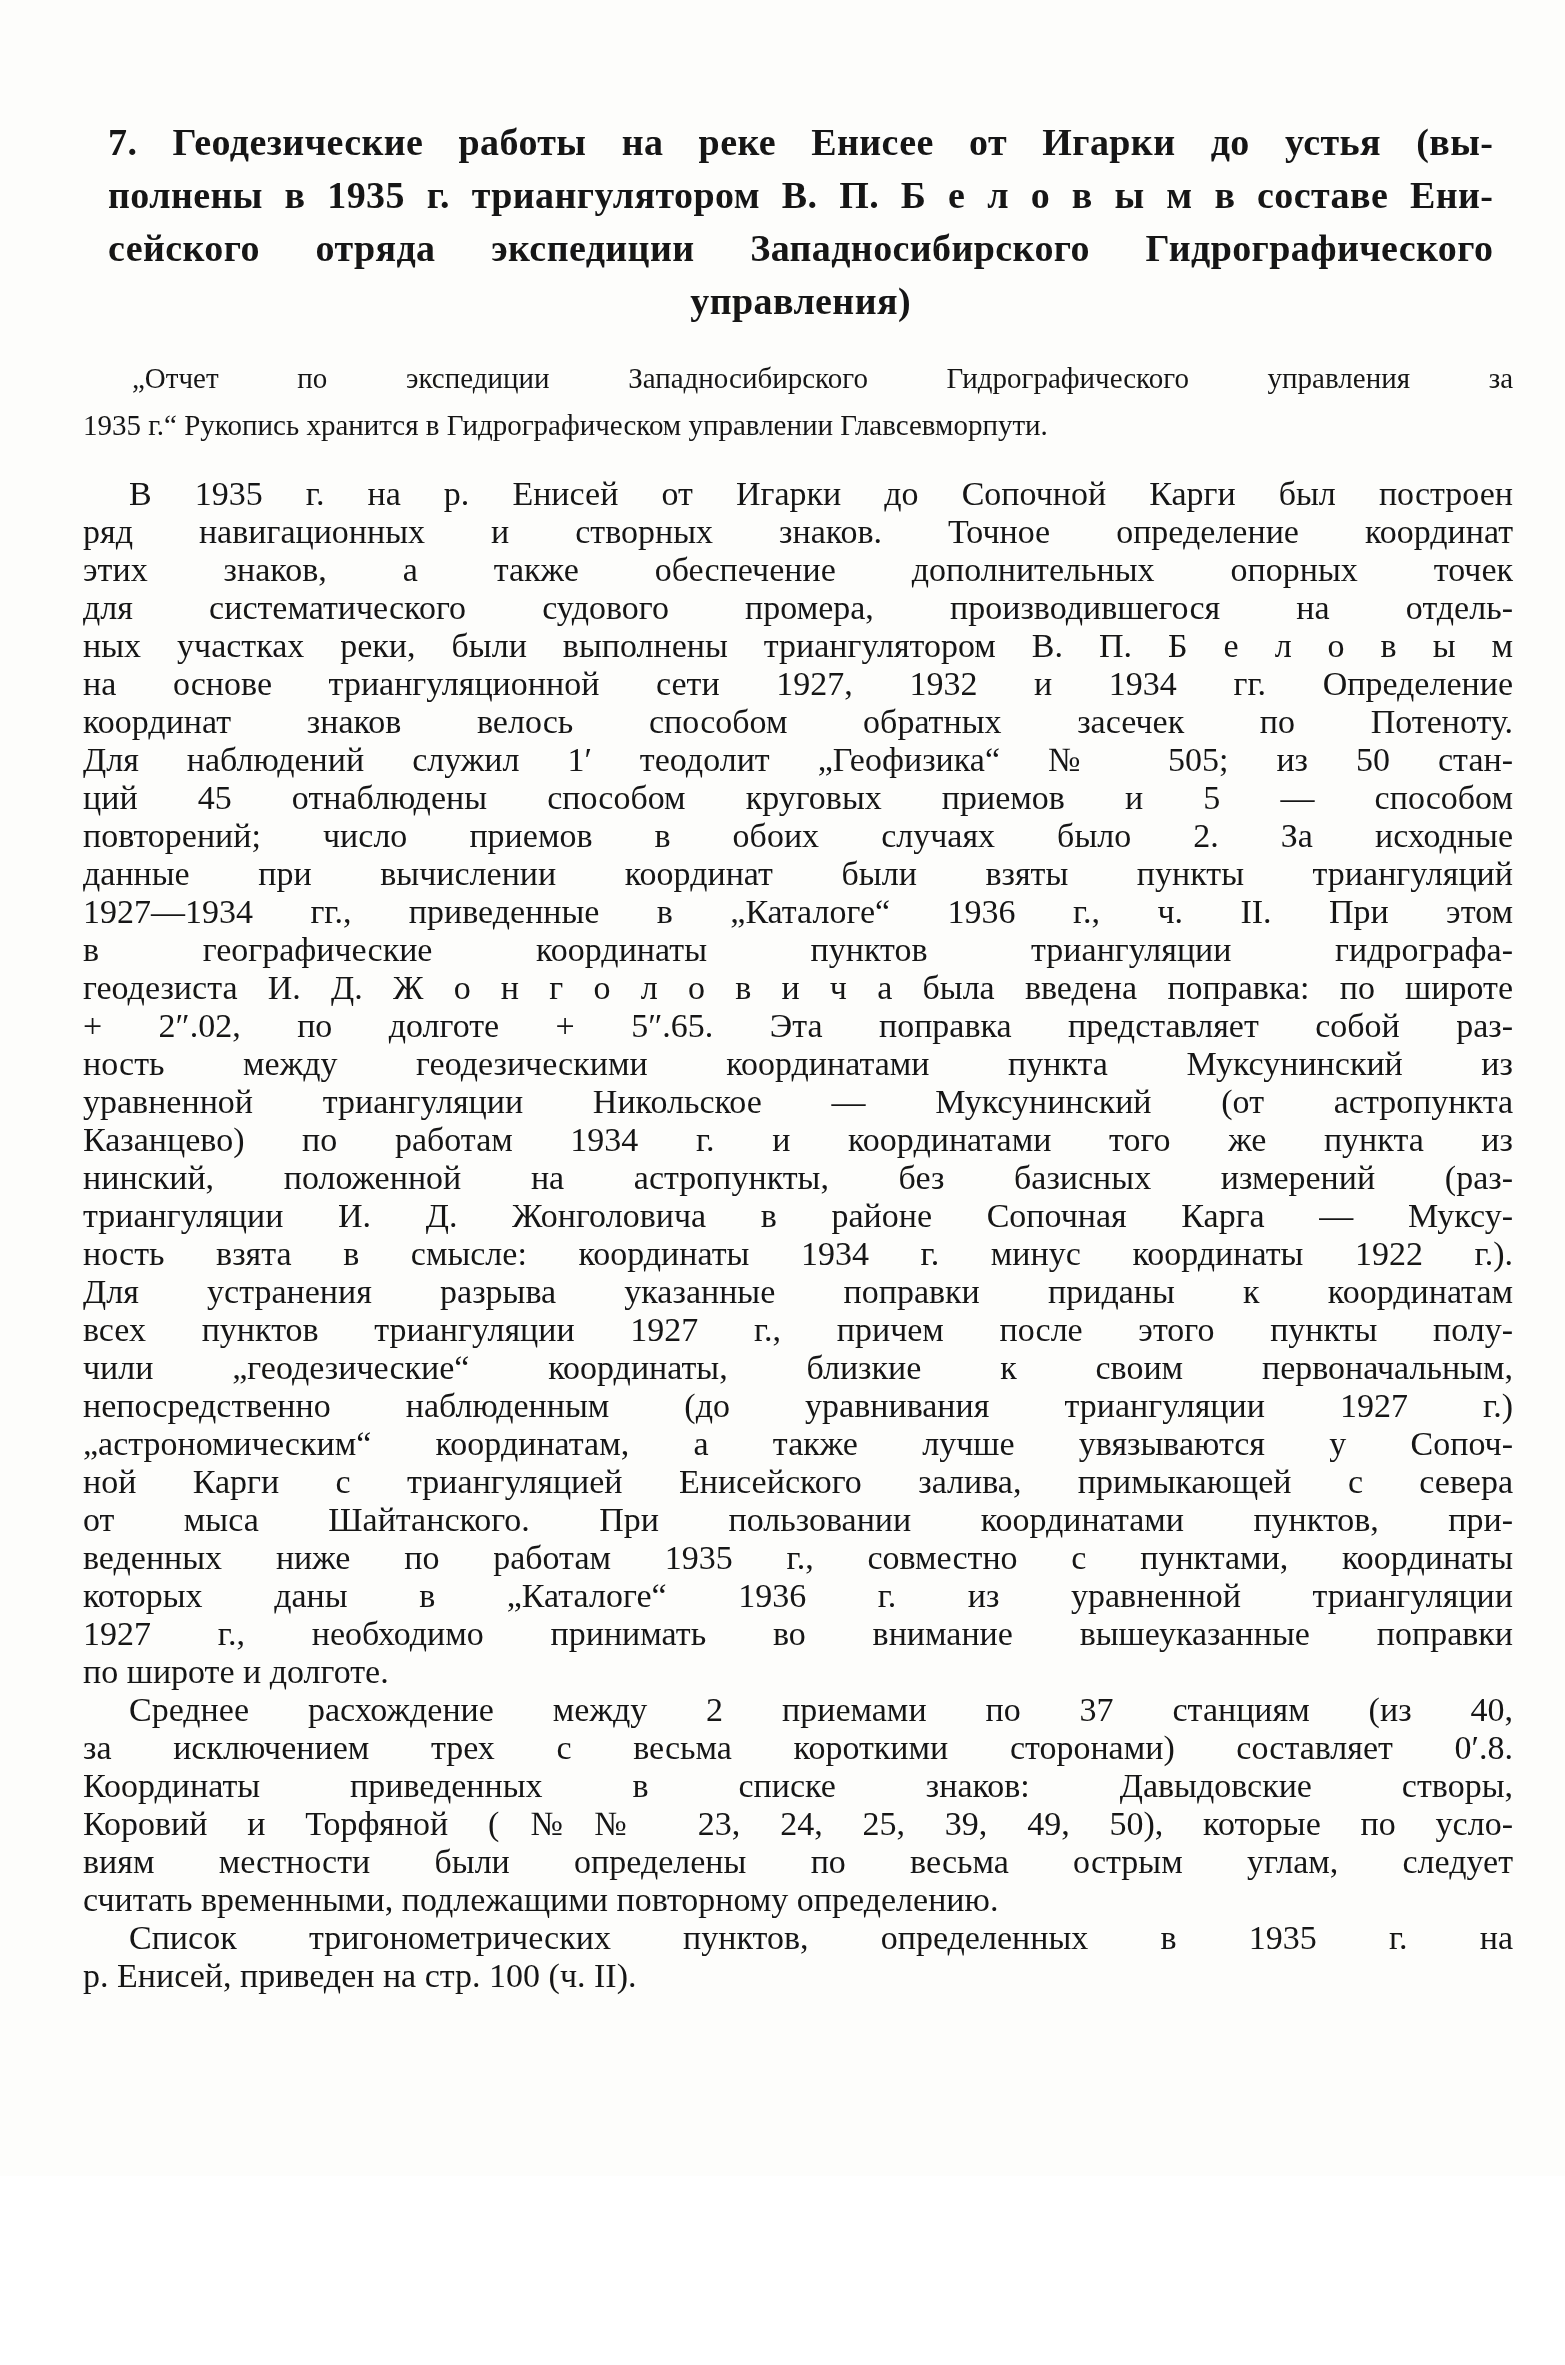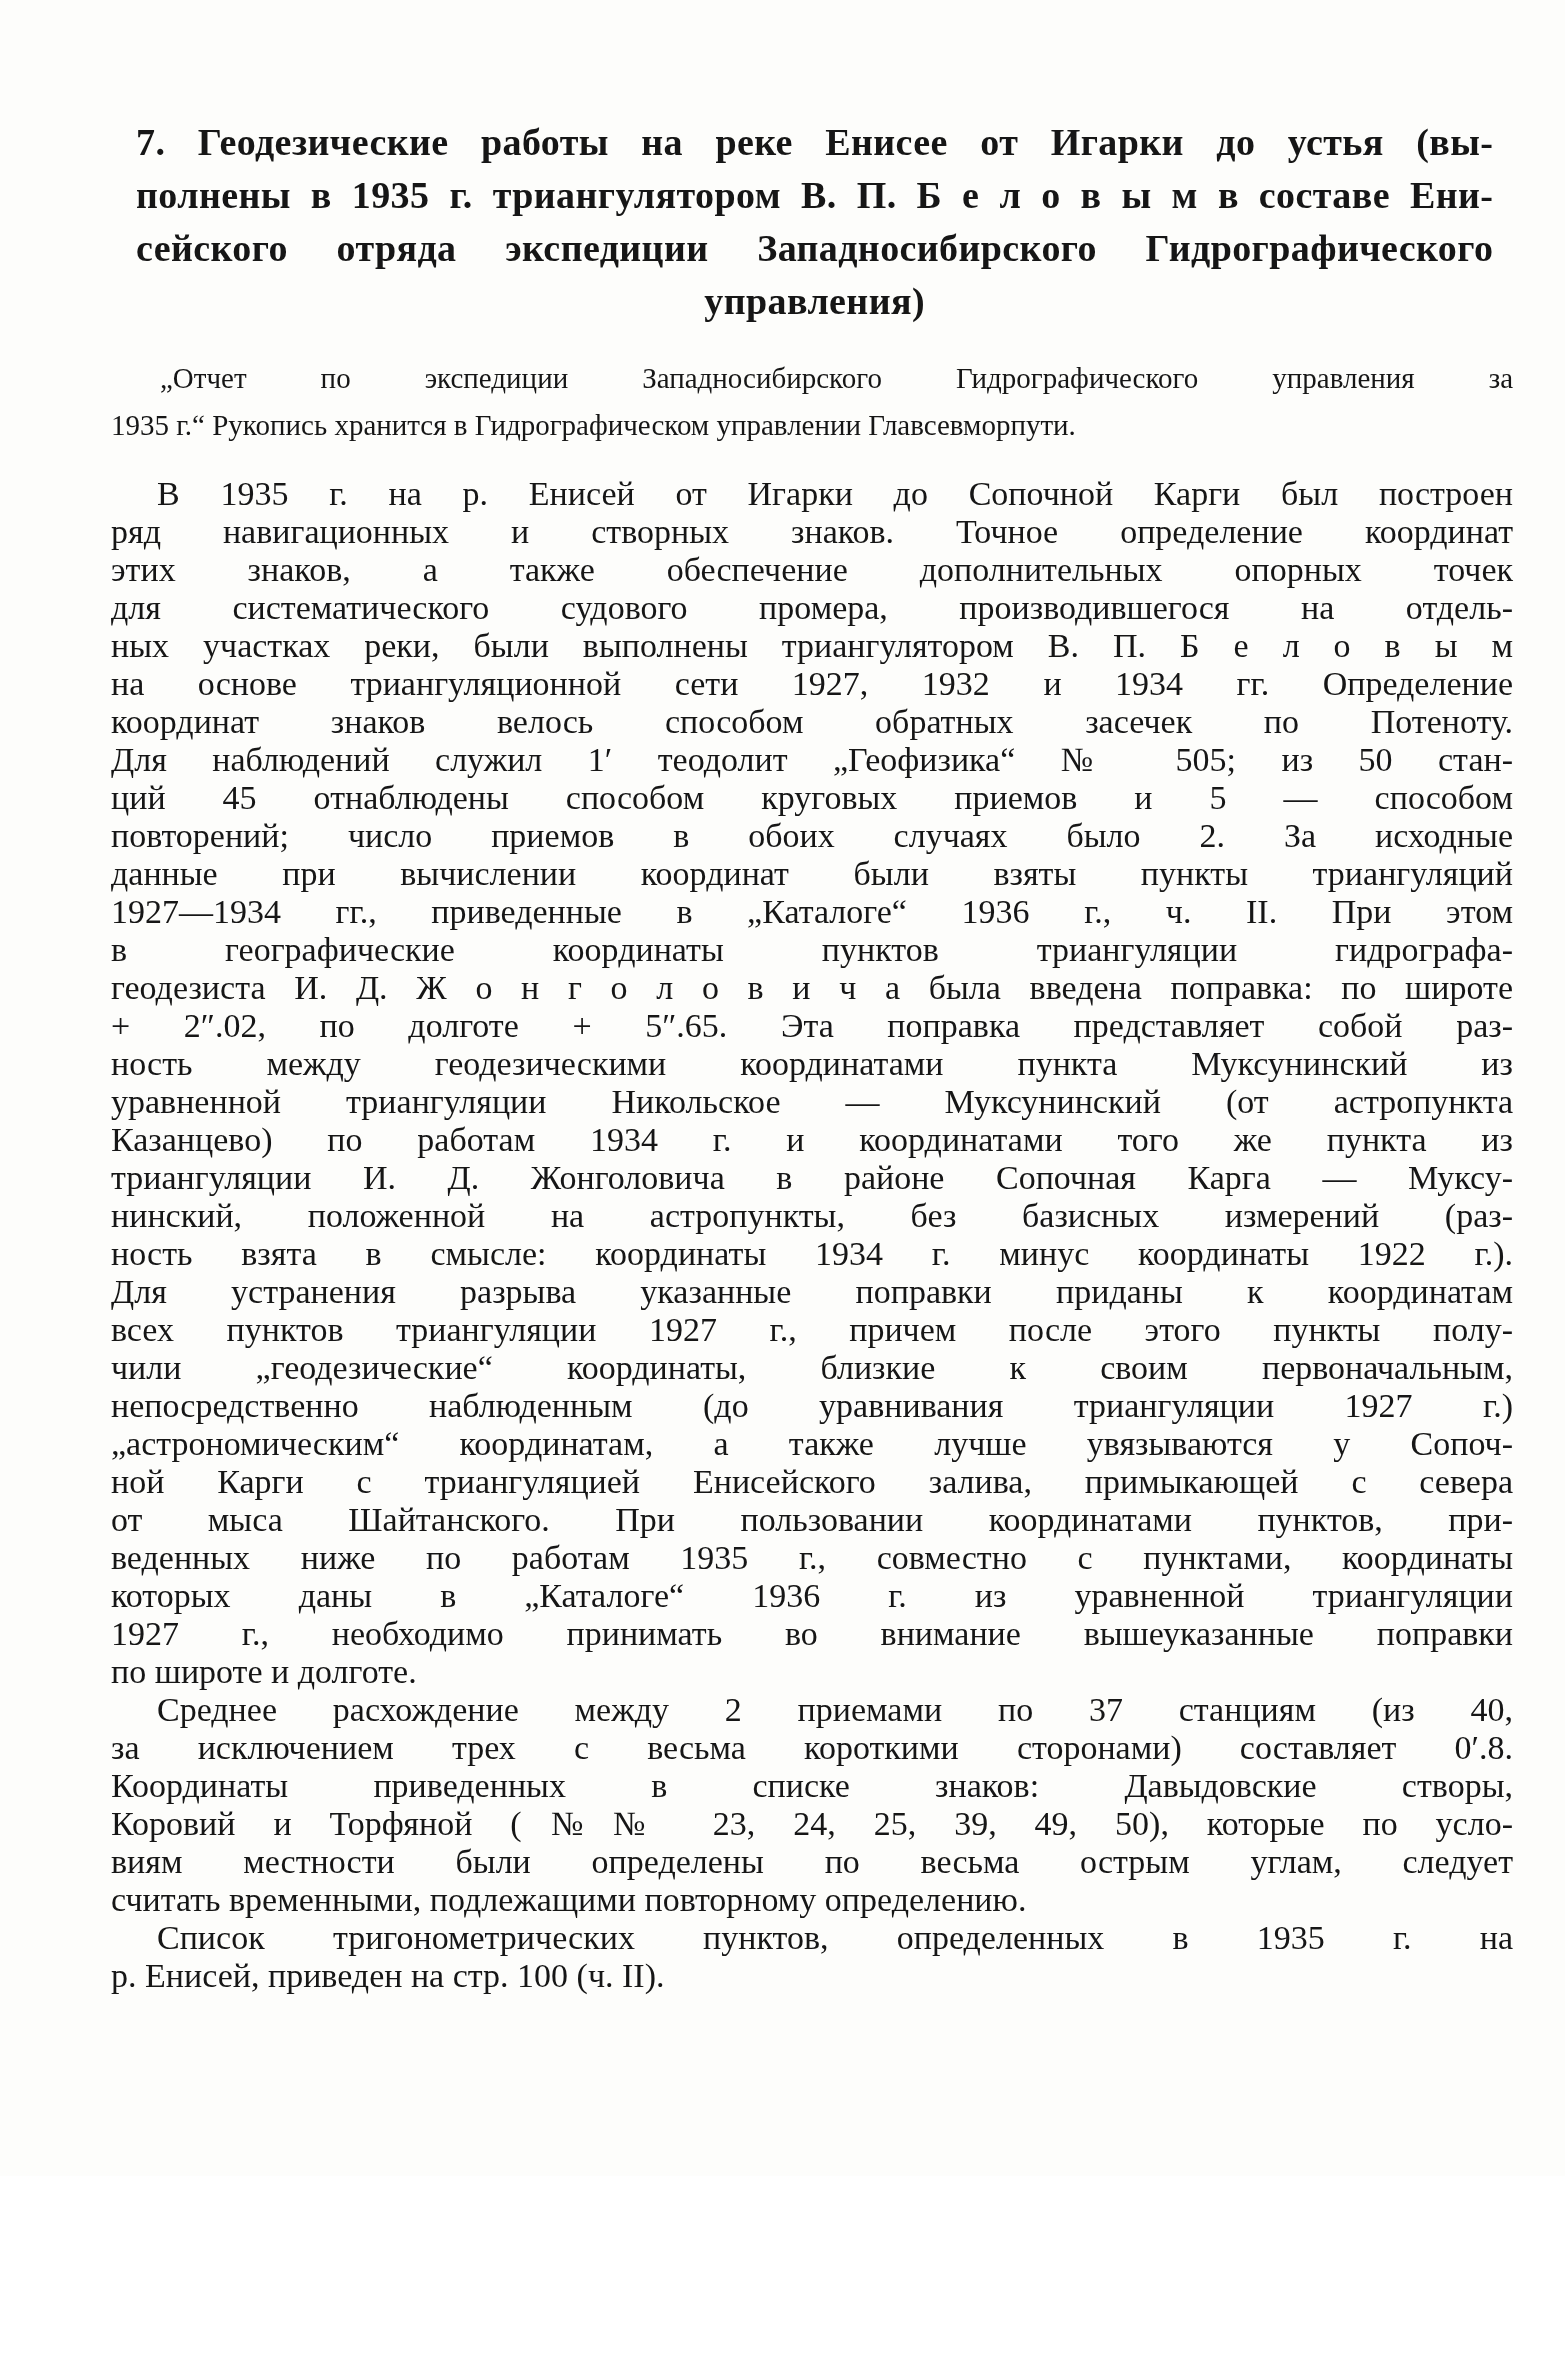--- a/index.html
+++ b/index.html
@@ -4,21 +4,21 @@
 <style>
   html, body { margin: 0; padding: 0; background: #ffffff; }
   .page {
     position: relative;
     width: 1565px;
     height: 2176px;
     box-sizing: border-box;
     background: #fdfdfb;
     color: #161616;
     font-family: "Liberation Serif", "DejaVu Serif", serif;
-    padding: 116px 52px 0 111px;
+    padding: 116px 52px 0 83px;
     overflow: hidden;
   }
   .tline {
     text-align: justify;
     text-align-last: justify;
     white-space: normal;
   }
   .tline.last { text-align-last: left; }
 
   .heading {
@@ -83,22 +83,22 @@
         <div class="tline">ций 45 отнаблюдены способом круговых приемов и 5 — способом</div>
         <div class="tline">повторений; число приемов в обоих случаях было 2. За исходные</div>
         <div class="tline">данные при вычислении координат были взяты пункты триангуляций</div>
         <div class="tline">1927—1934 гг., приведенные в „Каталоге“ 1936 г., ч. II. При этом</div>
         <div class="tline">в географические координаты пунктов триангуляции гидрографа-</div>
         <div class="tline">геодезиста И. Д. Ж о н г о л о в и ч а была введена поправка: по широте</div>
         <div class="tline">+ 2″.02, по долготе + 5″.65. Эта поправка представляет собой раз-</div>
         <div class="tline">ность между геодезическими координатами пункта Муксунинский из</div>
         <div class="tline">уравненной триангуляции Никольское — Муксунинский (от астропункта</div>
         <div class="tline">Казанцево) по работам 1934 г. и координатами того же пункта из</div>
+        <div class="tline">нинский, положенной на астропункты, без базисных измерений (раз-</div>
         <div class="tline">триангуляции И. Д. Жонголовича в районе Сопочная Карга — Муксу-</div>
-        <div class="tline">нинский, положенной на астропункты, без базисных измерений (раз-</div>
         <div class="tline">ность взята в смысле: координаты 1934 г. минус координаты 1922 г.).</div>
         <div class="tline">Для устранения разрыва указанные поправки приданы к координатам</div>
         <div class="tline">всех пунктов триангуляции 1927 г., причем после этого пункты полу-</div>
         <div class="tline">чили „геодезические“ координаты, близкие к своим первоначальным,</div>
         <div class="tline">непосредственно наблюденным (до уравнивания триангуляции 1927 г.)</div>
         <div class="tline">„астрономическим“ координатам, а также лучше увязываются у Сопоч-</div>
         <div class="tline">ной Карги с триангуляцией Енисейского залива, примыкающей с севера</div>
         <div class="tline">от мыса Шайтанского. При пользовании координатами пунктов, при-</div>
         <div class="tline">веденных ниже по работам 1935 г., совместно с пунктами, координаты</div>
         <div class="tline">которых даны в „Каталоге“ 1936 г. из уравненной триангуляции</div>

